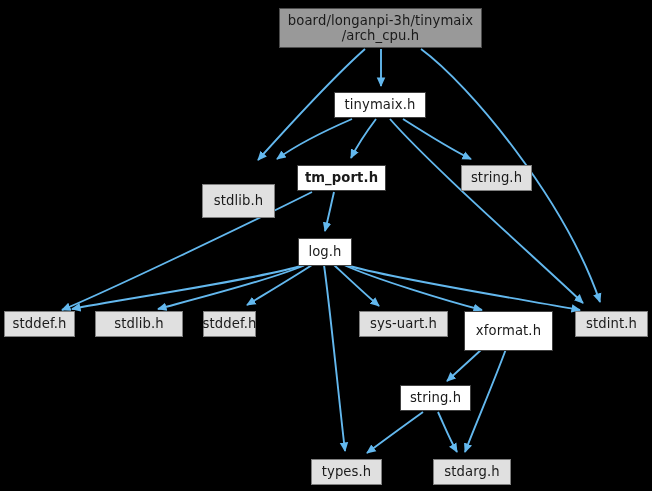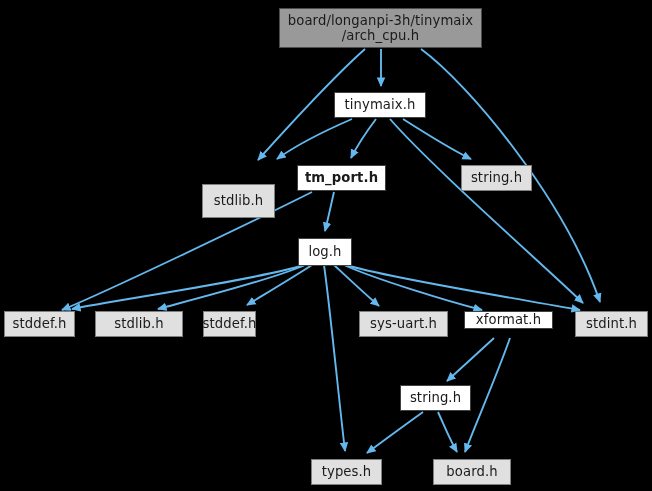--- a/index.html
+++ b/index.html
@@ -91,20 +91,20 @@
 /arch_cpu.h</div>
       <div class="node src" style="left: 334px; top: 92px; width: 92px; height: 26px;">tinymaix.h</div>
       <div class="node lib" style="left: 202px; top: 165px; width: 73px; height: 34px; margin-top: 19px;">stdlib.h</div>
       <div class="node src" style="left: 297px; top: 165px; width: 89px; height: 26px; font-weight: bold;">tm_port.h</div>
       <div class="node lib" style="left: 461px; top: 165px; width: 71px; height: 26px;">string.h</div>
       <div class="node src" style="left: 298px; top: 238px; width: 54px; height: 28px;">log.h</div>
       <div class="node lib" style="left: 4px; top: 311px; width: 71px; height: 26px;">stddef.h</div>
       <div class="node lib" style="left: 95px; top: 311px; width: 88px; height: 26px;">stdlib.h</div>
       <div class="node lib" style="left: 203px; top: 311px; width: 53px; height: 26px;">stddef.h</div>
       <div class="node lib" style="left: 353px; top: 311px; width: 89px; height: 26px; margin-left: 6px;">sys-uart.h</div>
-      <div class="node src" style="left: 464px; top: 311px; width: 89px; height: 18px;">xformat.h</div>
+      <div class="node src" style="left: 464px; top: 311px; width: 89px; height: 40px;">xformat.h</div>
       <div class="node lib" style="left: 575px; top: 311px; width: 73px; height: 26px;">stdint.h</div>
       <div class="node src" style="left: 400px; top: 385px; width: 71px; height: 26px;">string.h</div>
       <div class="node lib" style="left: 311px; top: 459px; width: 71px; height: 26px;">types.h</div>
-      <div class="node lib" style="left: 433px; top: 459px; width: 78px; height: 26px;">board.h</div>
+      <div class="node lib" style="left: 433px; top: 459px; width: 78px; height: 26px;">stdarg.h</div>
     </div>
 
 </div>
 
 </body></html>

